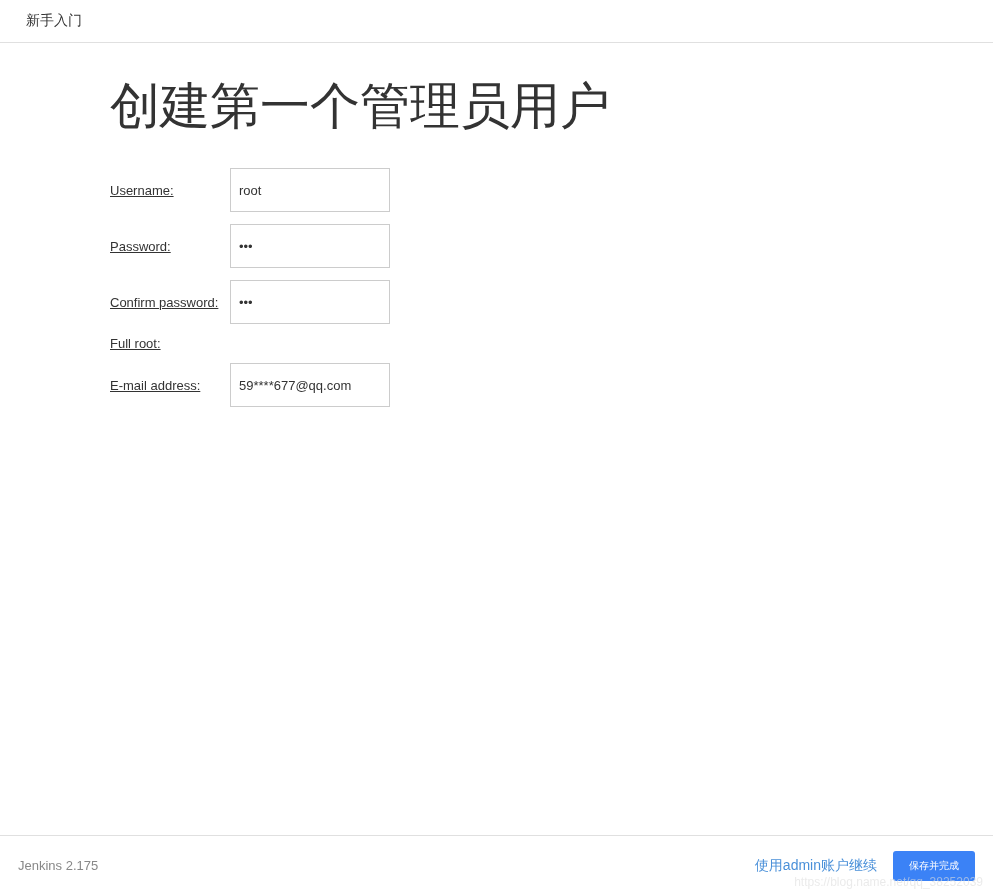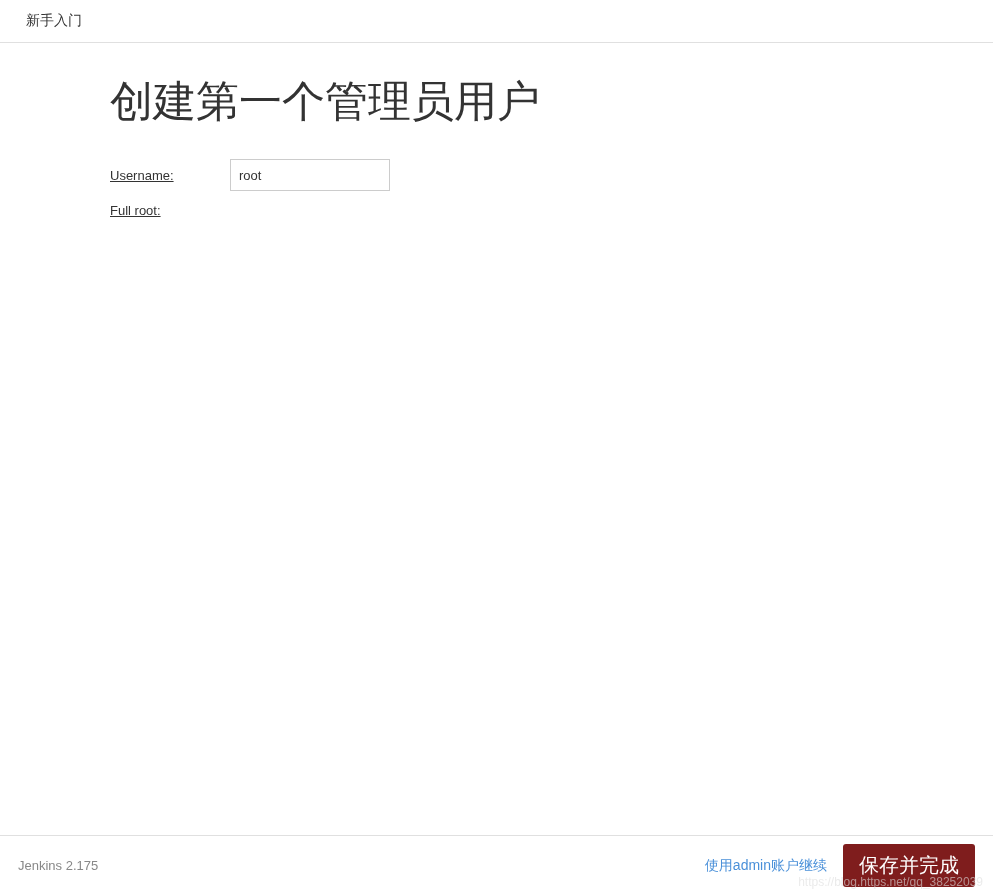--- a/index.html
+++ b/index.html
@@ -19,41 +19,41 @@
       padding: 12px 26px;
       border-bottom: 1px solid #e0e0e0;
       font-size: 14px;
       color: #333;
     }
     .main-content {
       padding: 30px 0 0 110px;
       height: calc(100% - 110px);
     }
     .page-title {
-      font-size: 43px;
+      font-size: 50px;
       font-weight: 300;
       color: #333;
       margin-bottom: 28px;
       letter-spacing: 0;
     }
     .form-row {
       display: flex;
       align-items: center;
       margin-bottom: 12px;
     }
     .form-label {
       width: 120px;
       font-size: 13px;
       color: #333;
       text-align: left;
       text-decoration: underline;
     }
     .form-input {
       width: 160px;
-      height: 32px;
+      height: 44px;
       padding: 4px 8px;
       font-size: 13px;
       border: 1px solid #ccc;
       background: #fff;
       color: #333;
     }
     .footer {
       position: absolute;
       bottom: 0;
       left: 0;
@@ -76,24 +76,24 @@
     }
     .link-button {
       background: none;
       border: none;
       color: #4a90d9;
       font-size: 14px;
       cursor: pointer;
       padding: 0;
     }
     .primary-button {
-      background: #7f1d1d;
+      background: #3b82f6;
       color: #fff;
       border: none;
-      font-size: 20px;
+      font-size: 10px;
       padding: 8px 16px;
       border-radius: 3px;
       cursor: pointer;
     }
     .watermark {
       position: absolute;
       bottom: 6px;
       right: 10px;
       font-size: 12px;
       color: #ddd;
@@ -109,29 +109,41 @@
 </div>
 
 <div class="main-content">
   <h1 class="page-title">创建第一个管理员用户</h1>
 
   <div class="form-row">
     <label class="form-label">Username:</label>
     <input type="text" class="form-input" value="root" style="">
   </div>
 
+  <div class="form-row">
+    <label class="form-label">Password:</label>
+    <input type="password" class="form-input" value="•••" style="">
+  </div>
 
+  <div class="form-row">
+    <label class="form-label">Confirm password:</label>
+    <input type="password" class="form-input" value="•••" style="">
+  </div>
 
   <div class="form-row">
     <label class="form-label">Full root:</label>
   </div>
 
+  <div class="form-row">
+    <label class="form-label">E-mail address:</label>
+    <input type="text" class="form-input" value="59****677@qq.com" style="">
+  </div>
 </div>
 
 <div class="footer">
   <div class="footer-left">Jenkins 2.175</div>
   <div class="footer-right">
     <button class="link-button">使用admin账户继续</button>
     <button class="primary-button">保存并完成</button>
   </div>
 </div>
 
-<div class="watermark">https://blog.https.net/qq_38252039</div>
+<div class="watermark">https://blog.name.net/qq_38252039</div>
 
 </body></html>

